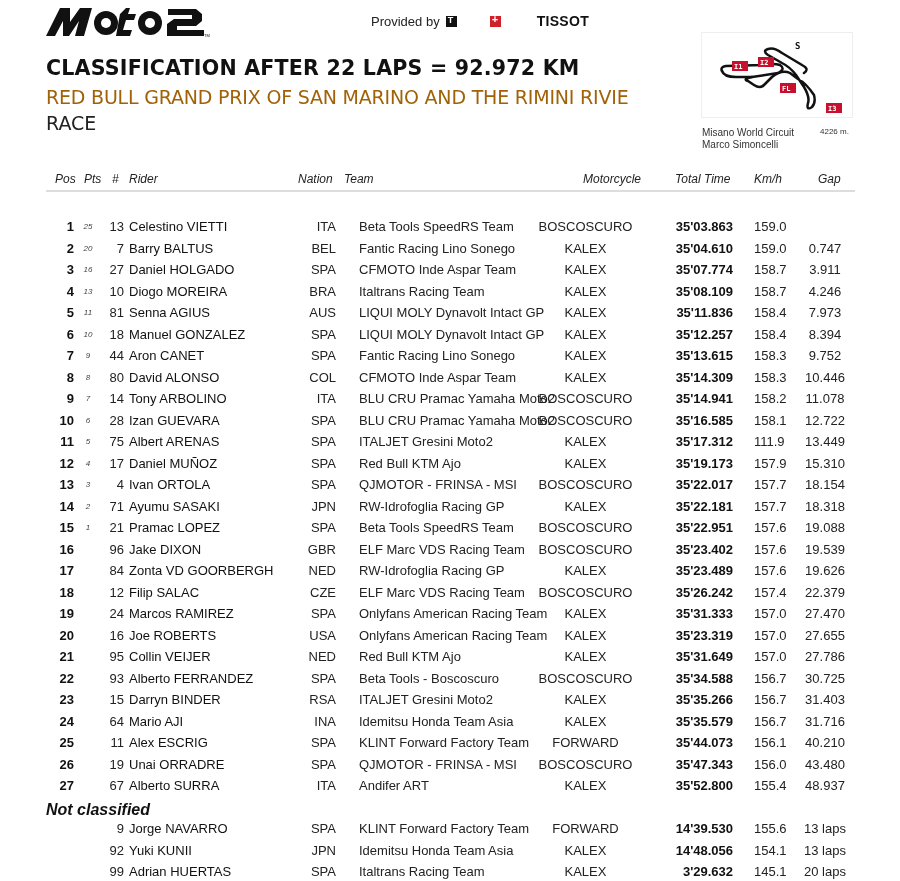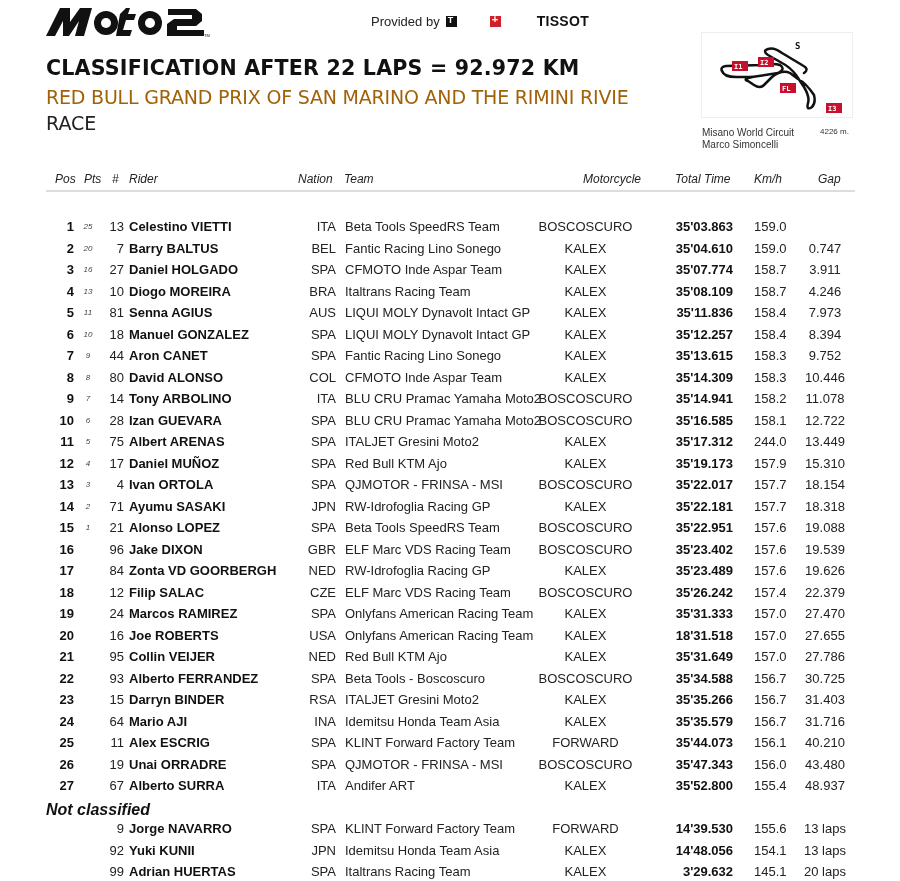--- a/index.html
+++ b/index.html
@@ -25,23 +25,23 @@
   .circuit-len { position: absolute; left: 820px; top: 127px; font-size: 8px; color: #333; }
 
   .thead { position: absolute; left: 46px; top: 170px; width: 809px; height: 22px; border-bottom: 2px solid #ddd; font-style: italic; font-size: 12px; color: #222; }
   .thead span { position: absolute; top: 2px; white-space: nowrap; }
 
   .row { position: absolute; left: 46px; width: 809px; height: 21px; font-size: 13px; color: #222; }
   .row span { position: absolute; top: 2px; white-space: nowrap; }
   .c-pos { left: 0; width: 28px; text-align: right; font-weight: 700; color: #111; }
   .c-pts { left: 36px; width: 12px; text-align: center; font-size: 8px !important; font-style: italic; color: #444; top: 5px !important; }
   .c-num { left: 52px; width: 26px; text-align: right; }
-  .c-rider { left: 83px; font-weight: 700; color: #111; text-align: right; }
+  .c-rider { left: 83px; font-weight: 400; color: #111; text-align: right; }
   .c-nat { left: 250px; width: 40px; text-align: right; }
-  .c-team { left: 299px; text-align: right; }
+  .c-team { left: 313px; text-align: right; }
   .c-moto { left: 480px; width: 119px; text-align: center; }
   .c-time { left: 600px; width: 87px; text-align: right; font-weight: 700; color: #111; }
   .c-kmh { left: 708px; width: 40px; }
   .c-gap { left: 752px; width: 54px; text-align: center; }
 
   .nc-label { position: absolute; left: 46px; top: 801px; font-size: 16px; font-style: italic; font-weight: 700; color: #111; }
 </style>
 </head>
 <body>
 
@@ -229,21 +229,21 @@
     </div>
     <div class="row" style="top: 432px;">
       <span class="c-pos">11</span>
       <span class="c-pts">5</span>
       <span class="c-num">75</span>
       <span class="c-rider">Albert ARENAS</span>
       <span class="c-nat">SPA</span>
       <span class="c-team">ITALJET Gresini Moto2</span>
       <span class="c-moto">KALEX</span>
       <span class="c-time">35'17.312</span>
-      <span class="c-kmh">244.0</span>
+      <span class="c-kmh">111.9</span>
       <span class="c-gap">13.449</span>
     </div>
     <div class="row" style="top: 453.5px;">
       <span class="c-pos">12</span>
       <span class="c-pts">4</span>
       <span class="c-num">17</span>
       <span class="c-rider">Daniel MUÑOZ</span>
       <span class="c-nat">SPA</span>
       <span class="c-team">Red Bull KTM Ajo</span>
       <span class="c-moto">KALEX</span>
@@ -272,21 +272,21 @@
       <span class="c-team">RW-Idrofoglia Racing GP</span>
       <span class="c-moto">KALEX</span>
       <span class="c-time">35'22.181</span>
       <span class="c-kmh">157.7</span>
       <span class="c-gap">18.318</span>
     </div>
     <div class="row" style="top: 518px;">
       <span class="c-pos">15</span>
       <span class="c-pts">1</span>
       <span class="c-num">21</span>
-      <span class="c-rider">Alonso LOPEZ</span>
+      <span class="c-rider">Pramac LOPEZ</span>
       <span class="c-nat">SPA</span>
       <span class="c-team">Beta Tools SpeedRS Team</span>
       <span class="c-moto">BOSCOSCURO</span>
       <span class="c-time">35'22.951</span>
       <span class="c-kmh">157.6</span>
       <span class="c-gap">19.088</span>
     </div>
     <div class="row" style="top: 539.5px;">
       <span class="c-pos">16</span>
       <span class="c-pts"></span>
@@ -336,21 +336,21 @@
       <span class="c-gap">27.470</span>
     </div>
     <div class="row" style="top: 625.5px;">
       <span class="c-pos">20</span>
       <span class="c-pts"></span>
       <span class="c-num">16</span>
       <span class="c-rider">Joe ROBERTS</span>
       <span class="c-nat">USA</span>
       <span class="c-team">Onlyfans American Racing Team</span>
       <span class="c-moto">KALEX</span>
-      <span class="c-time">18'31.518</span>
+      <span class="c-time">35'23.319</span>
       <span class="c-kmh">157.0</span>
       <span class="c-gap">27.655</span>
     </div>
     <div class="row" style="top: 647px;">
       <span class="c-pos">21</span>
       <span class="c-pts"></span>
       <span class="c-num">95</span>
       <span class="c-rider">Collin VEIJER</span>
       <span class="c-nat">NED</span>
       <span class="c-team">Red Bull KTM Ajo</span>

